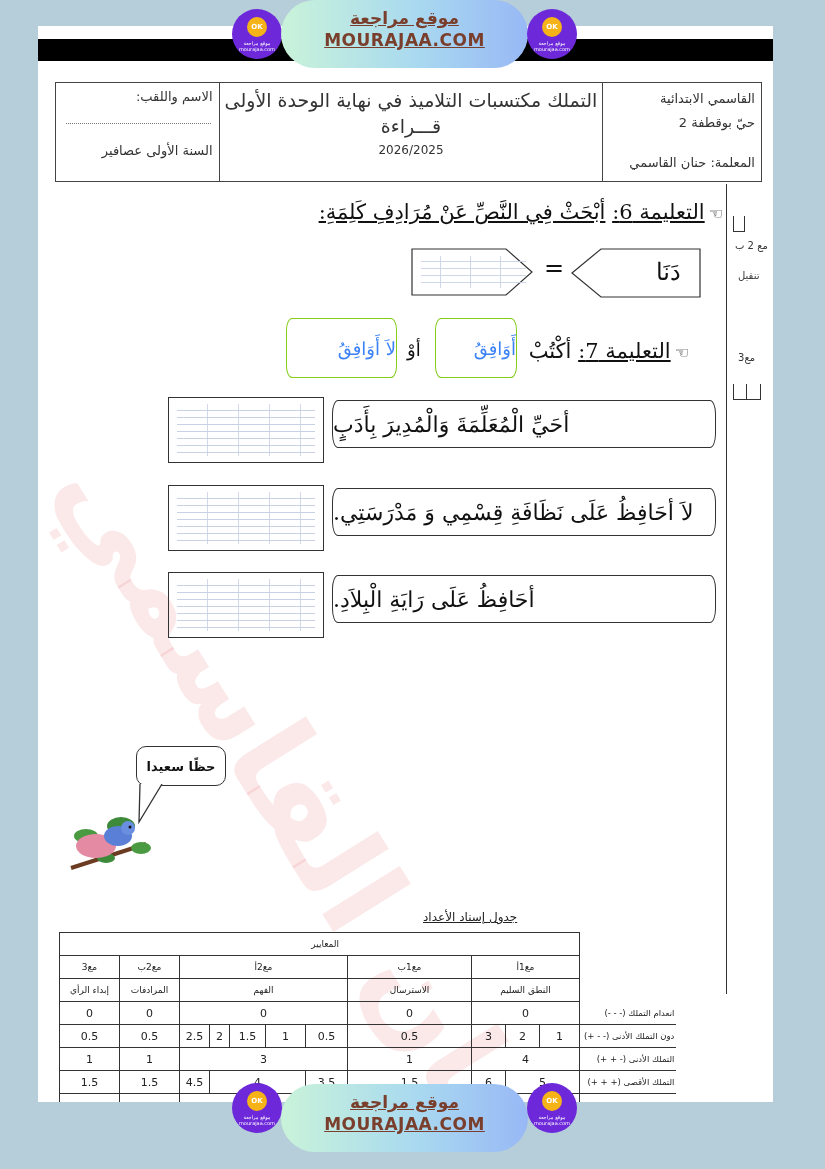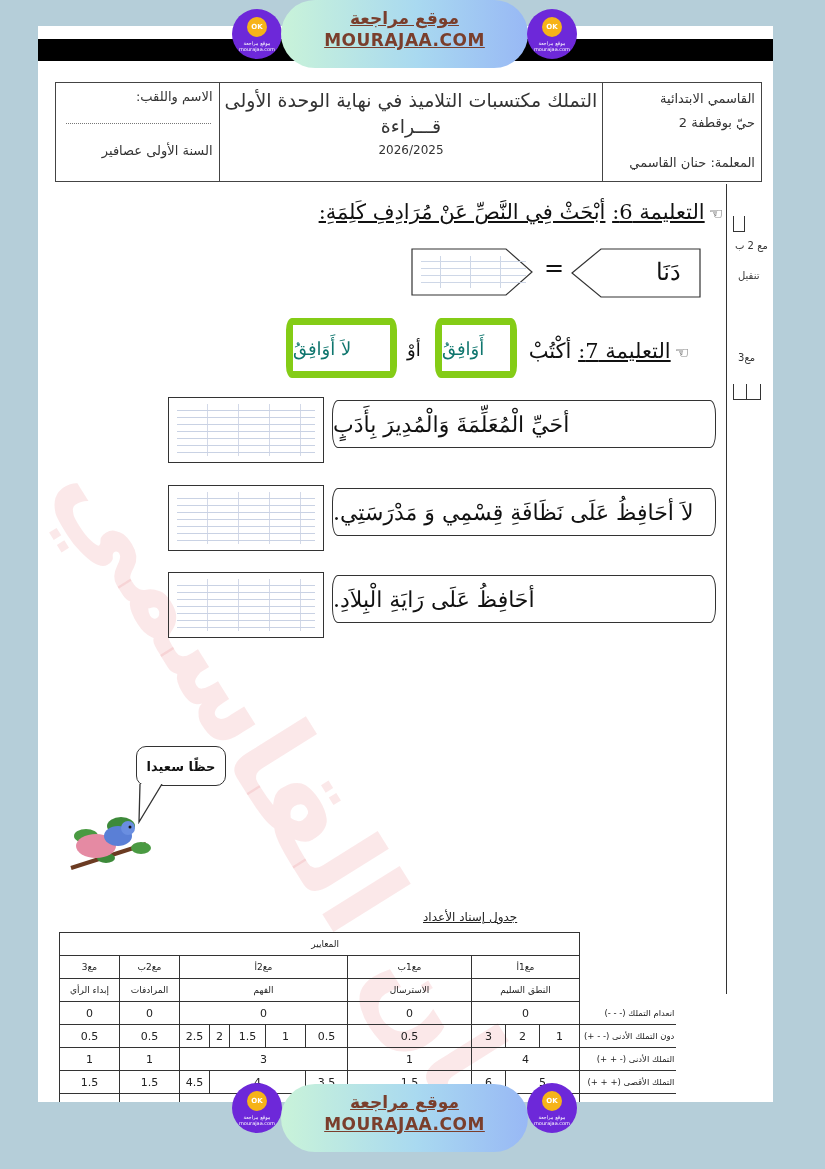--- a/index.html
+++ b/index.html
@@ -32,21 +32,21 @@
   .instr .u { text-decoration: underline; }
   .hand { font-size: 16px; margin-left: 4px; }
 
   .arrow-box { position: absolute; }
   .grid-lines { background-image:
       repeating-linear-gradient(to bottom, transparent 0 6px, #c9d2e4 6px 7px),
       repeating-linear-gradient(to right, transparent 0 30px, #d3d9e8 30px 31px); }
 
   .equals { position: absolute; font-size: 24px; color: #111; }
 
-  .flag { position: absolute; border: 7px solid #84cc16; background: #fff; display: flex; align-items: center; justify-content: flex-end; direction: rtl; font-family: "DejaVu Serif", serif; color: #0f766e; }
+  .flag { position: absolute; border: 1px solid #84cc16; background: #fff; display: flex; align-items: center; justify-content: flex-start; direction: rtl; font-family: "DejaVu Serif", serif; color: #3b82f6; }
   .flag-small { font-size: 18px; }
   .or-word { position: absolute; font-size: 18px; direction: rtl; font-family: "DejaVu Serif", serif; color:#111; }
 
   .answer-box { position: absolute; width: 156px; height: 66px; border: 1.5px solid #333; padding: 6px 8px; }
   .answer-box .inner { width: 100%; height: 100%; }
   .sentence { position: absolute; left: 294px; width: 384px; height: 48px; border: 1px solid #333; display: flex; align-items: center; justify-content: flex-end; padding-right: 10px; font-size: 22px; font-family: "DejaVu Serif", serif; color:#111; direction: rtl; border-radius: 6px / 14px; }
 
   
   .wm { position: absolute; left: 110px; top: 400px; font-size: 120px; color: rgba(230,90,100,0.14); transform: rotate(58deg); transform-origin: left top; white-space: nowrap; direction: rtl; font-family: "DejaVu Sans", sans-serif; font-weight: bold; }
 

